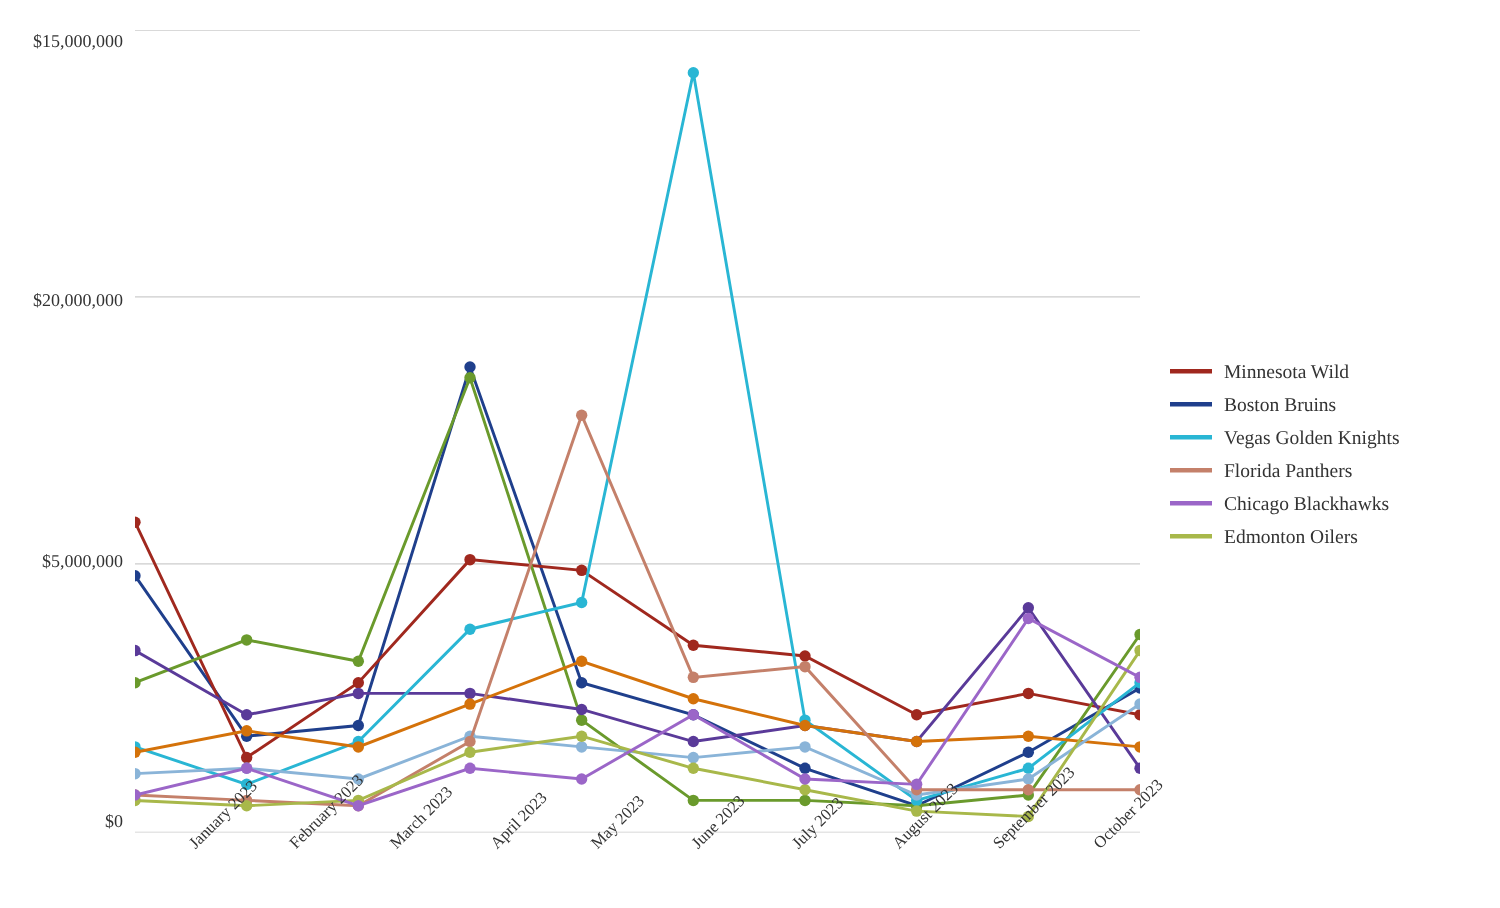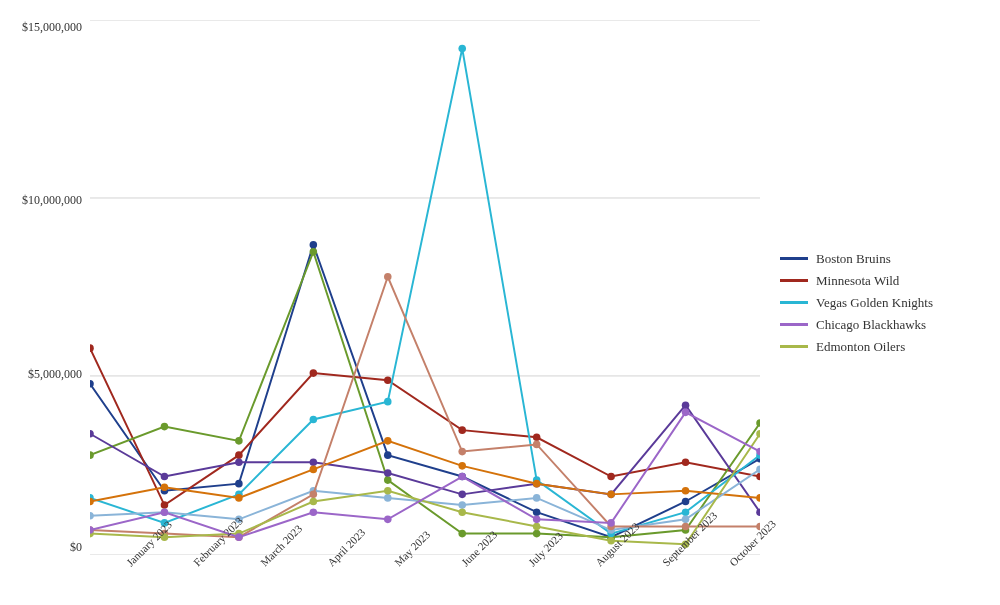--- a/index.html
+++ b/index.html
@@ -97,21 +97,21 @@
   </style>
 </head>
 <body>
 
 <div class="chart-container">
   <div class="chart-area">
     <div class="chart-left">
 
       <div class="y-axis-labels">
         <span>$15,000,000</span>
-        <span>$10,000,000</span>
+        <span>$20,000,000</span>
         <span>$5,000,000</span>
         <span>$0</span>
       </div>
 
       <div class="svg-wrapper">
         <svg id="main-chart" width="100%" height="100%" viewBox="0 0 620 490" preserveAspectRatio="none">
 
           <line x1="0" y1="0" x2="620" y2="0" stroke="#ccc" stroke-width="0.8"></line>
           <line x1="0" y1="163" x2="620" y2="163" stroke="#ccc" stroke-width="0.8"></line>
           <line x1="0" y1="326" x2="620" y2="326" stroke="#ccc" stroke-width="0.8"></line>
@@ -259,30 +259,34 @@
             <span class="x-label">September 2023</span>
           </div>
           <div class="x-label-wrapper">
             <span class="x-label">October 2023</span>
           </div>
         </div>
     </div>
 
     <div class="chart-legend">
     <div class="legend-item">
+          <div class="legend-line" style="background-color: rgb(160, 40, 30);"></div>
+          <span>Minnesota Wild</span>
+        </div>
+        <div class="legend-item">
           <div class="legend-line" style="background-color: rgb(31, 63, 140);"></div>
           <span>Boston Bruins</span>
         </div>
         <div class="legend-item">
-          <div class="legend-line" style="background-color: rgb(160, 40, 30);"></div>
-          <span>Minnesota Wild</span>
-        </div>
-        <div class="legend-item">
           <div class="legend-line" style="background-color: rgb(41, 182, 212);"></div>
           <span>Vegas Golden Knights</span>
+        </div>
+        <div class="legend-item">
+          <div class="legend-line" style="background-color: rgb(196, 128, 106);"></div>
+          <span>Florida Panthers</span>
         </div>
         <div class="legend-item">
           <div class="legend-line" style="background-color: rgb(155, 102, 200);"></div>
           <span>Chicago Blackhawks</span>
         </div>
         <div class="legend-item">
           <div class="legend-line" style="background-color: rgb(168, 184, 74);"></div>
           <span>Edmonton Oilers</span>
         </div>
       </div>

